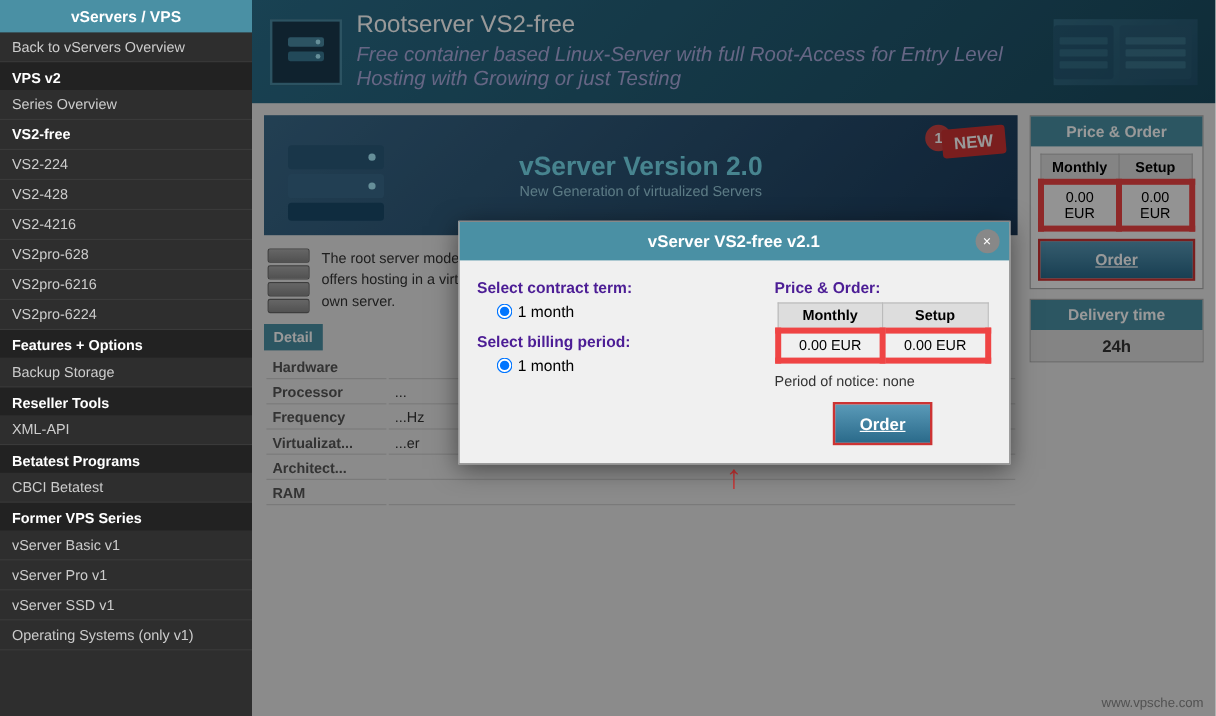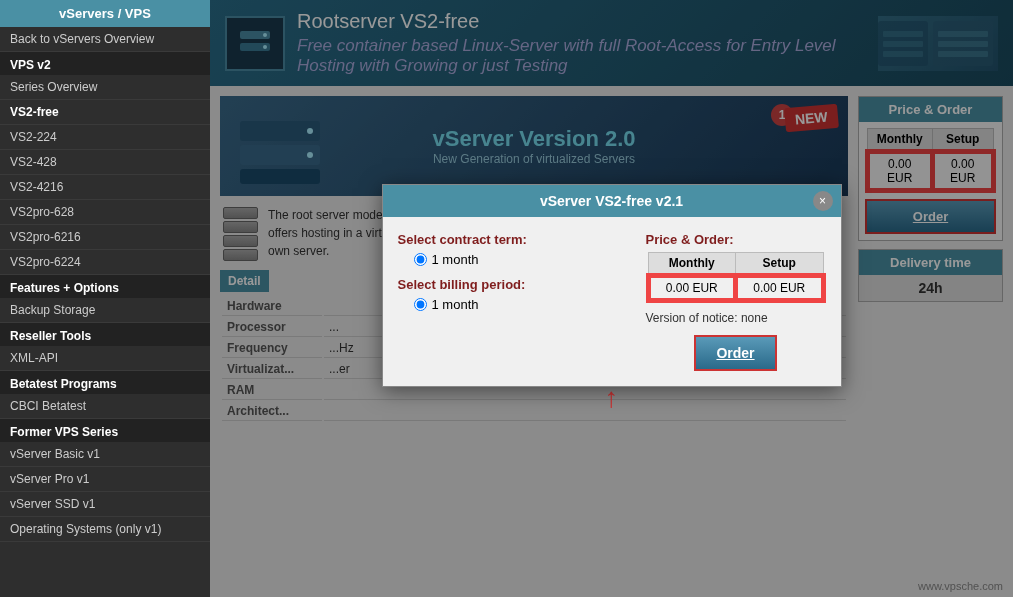--- a/index.html
+++ b/index.html
@@ -307,21 +307,21 @@
       flex: 1;
     }
     .modal-right {
       width: 180px;
       flex-shrink: 0;
     }
     .modal-label {
       font-weight: bold;
       font-size: 13px;
       margin-bottom: 5px;
-      color: #7f1d1d;
+      color: #4c1d95;
     }
     .radio-option {
       display: flex;
       align-items: center;
       gap: 5px;
       margin: 4px 16px;
       font-size: 13px;
     }
     .modal-order-btn {
       background: linear-gradient(180deg, #5a9ab8 0%, #2a6a8a 100%);
@@ -453,25 +453,25 @@
           </tr>
           <tr>
             <td>Frequency</td>
             <td>...Hz</td>
           </tr>
           <tr>
             <td>Virtualizat...</td>
             <td>...er</td>
           </tr>
           <tr>
-            <td>RAM</td>
+            <td>Architect...</td>
             <td></td>
           </tr>
           <tr>
-            <td>Architect...</td>
+            <td>RAM</td>
             <td></td>
           </tr>
         </tbody>
           </table>
       </div>
     </div>
 
     <div class="right-panel">
       <div class="panel-box">
         <div class="panel-box-title">Price &amp; Order</div>
@@ -523,21 +523,21 @@
                   <tr>
                 <th>Monthly</th>
                 <th>Setup</th>
               </tr>
               <tr>
                 <td>0.00 EUR</td>
                 <td>0.00 EUR</td>
               </tr>
             </tbody>
               </table>
-            <div class="period-notice">Version of notice: none</div>
+            <div class="period-notice">Period of notice: none</div>
             <button class="modal-order-btn">Order</button>
           </div>
         </div>
       </div>
 
       <div style="text-align:center; margin-top:0;">
         <span style="color:#cc3333; font-size:28px; display:block; text-align:center; margin-top:-5px;">↑</span>
       </div>
     </div>
   </div>

